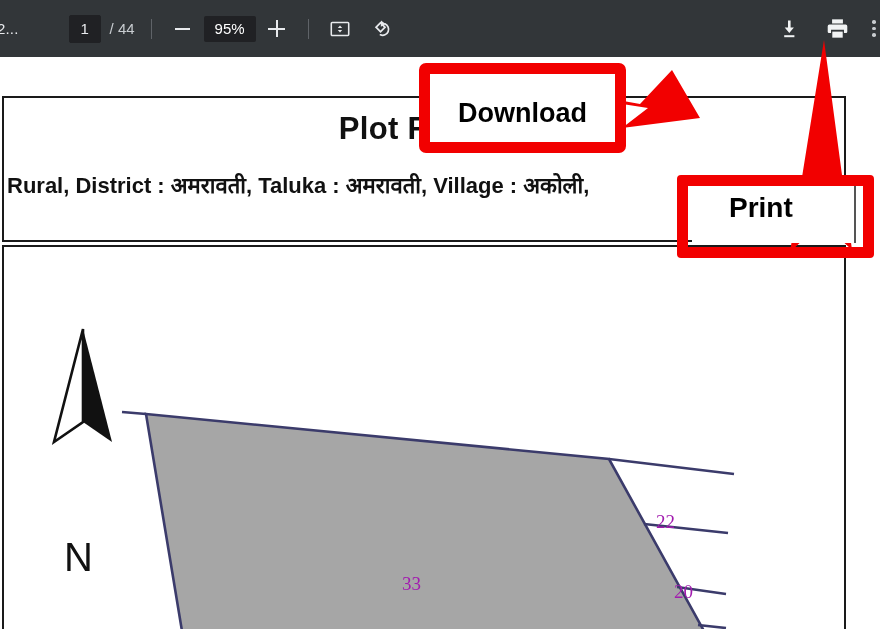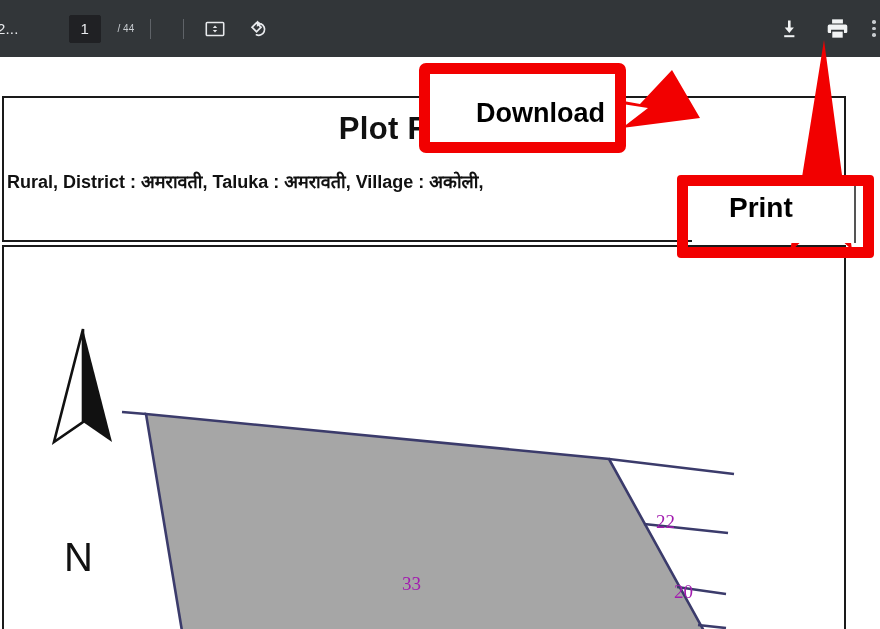--- a/index.html
+++ b/index.html
@@ -47,22 +47,22 @@
     width: 30px;
     height: 26px;
     display: flex;
     align-items: center;
     justify-content: center;
     margin-left: 50px;
     border: 1px solid #202124;
   }
   .page-total {
     color: #c8ccd0;
-    font-size: 10px;
-    margin-left: 17px;
+    font-size: 15px;
+    margin-left: 9px;
     white-space: nowrap;
   }
   .tb-sep {
     width: 1px;
     height: 20px;
     background: #5f6368;
     margin: 0 16px;
   }
   .tb-icon-btn {
     width: 30px;
@@ -163,21 +163,21 @@
     text-align: center;
     font-size: 31px;
     font-weight: bold;
     color: #111111;
     letter-spacing: 0.3px;
   }
   .doc-location {
     position: absolute;
     left: 3px;
     top: 71px;
-    font-size: 18px;
+    font-size: 22px;
     font-weight: bold;
     color: #111111;
     white-space: nowrap;
     letter-spacing: 0px;
   }
   
   .map-cell {
     position: absolute;
     left: 0;
     top: 149px;
@@ -236,21 +236,20 @@
     text-shadow:
       -2px -2px 0 #fff,  2px -2px 0 #fff,
       -2px  2px 0 #fff,  2px  2px 0 #fff,
        0px -2px 0 #fff,  0px  2px 0 #fff,
       -2px  0px 0 #fff,  2px  0px 0 #fff;
   }
   #download-label {
     left: 458px;
     top: 98px;
     font-size: 27px;
-    margin-left: 18px;
   }
   #print-label {
     left: 729px;
     top: 192px;
     font-size: 28px;
   }
   .print-label-plate {
     position: absolute;
     left: 692px;
     top: 186px;
@@ -282,20 +281,29 @@
 
   <div class="tb-filename">tb2...</div>
 
   <div class="tb-group">
     <div class="page-num-box">1</div>
     <div class="page-total">/ 44</div>
   </div>
 
   <div class="tb-sep"></div>
 
+  <div class="tb-group">
+    <div class="tb-icon-btn">
+      <span class="minus-glyph"></span>
+    </div>
+    <div class="zoom-box">95%</div>
+    <div class="tb-icon-btn">
+      <span class="plus-glyph"></span>
+    </div>
+  </div>
 
   <div class="tb-sep"></div>
 
   <div class="tb-icon-btn">
     <svg width="22" height="22" viewBox="0 0 24 24" fill="none" stroke="#e8eaed" stroke-width="1.7">
       <rect x="2.5" y="5" width="19" height="14" rx="1"></rect>
       <path d="M12 8.2 L9.6 11 h4.8 Z" fill="#e8eaed" stroke="none"></path>
       <path d="M12 15.8 L9.6 13 h4.8 Z" fill="#e8eaed" stroke="none"></path>
     </svg>
   </div>

